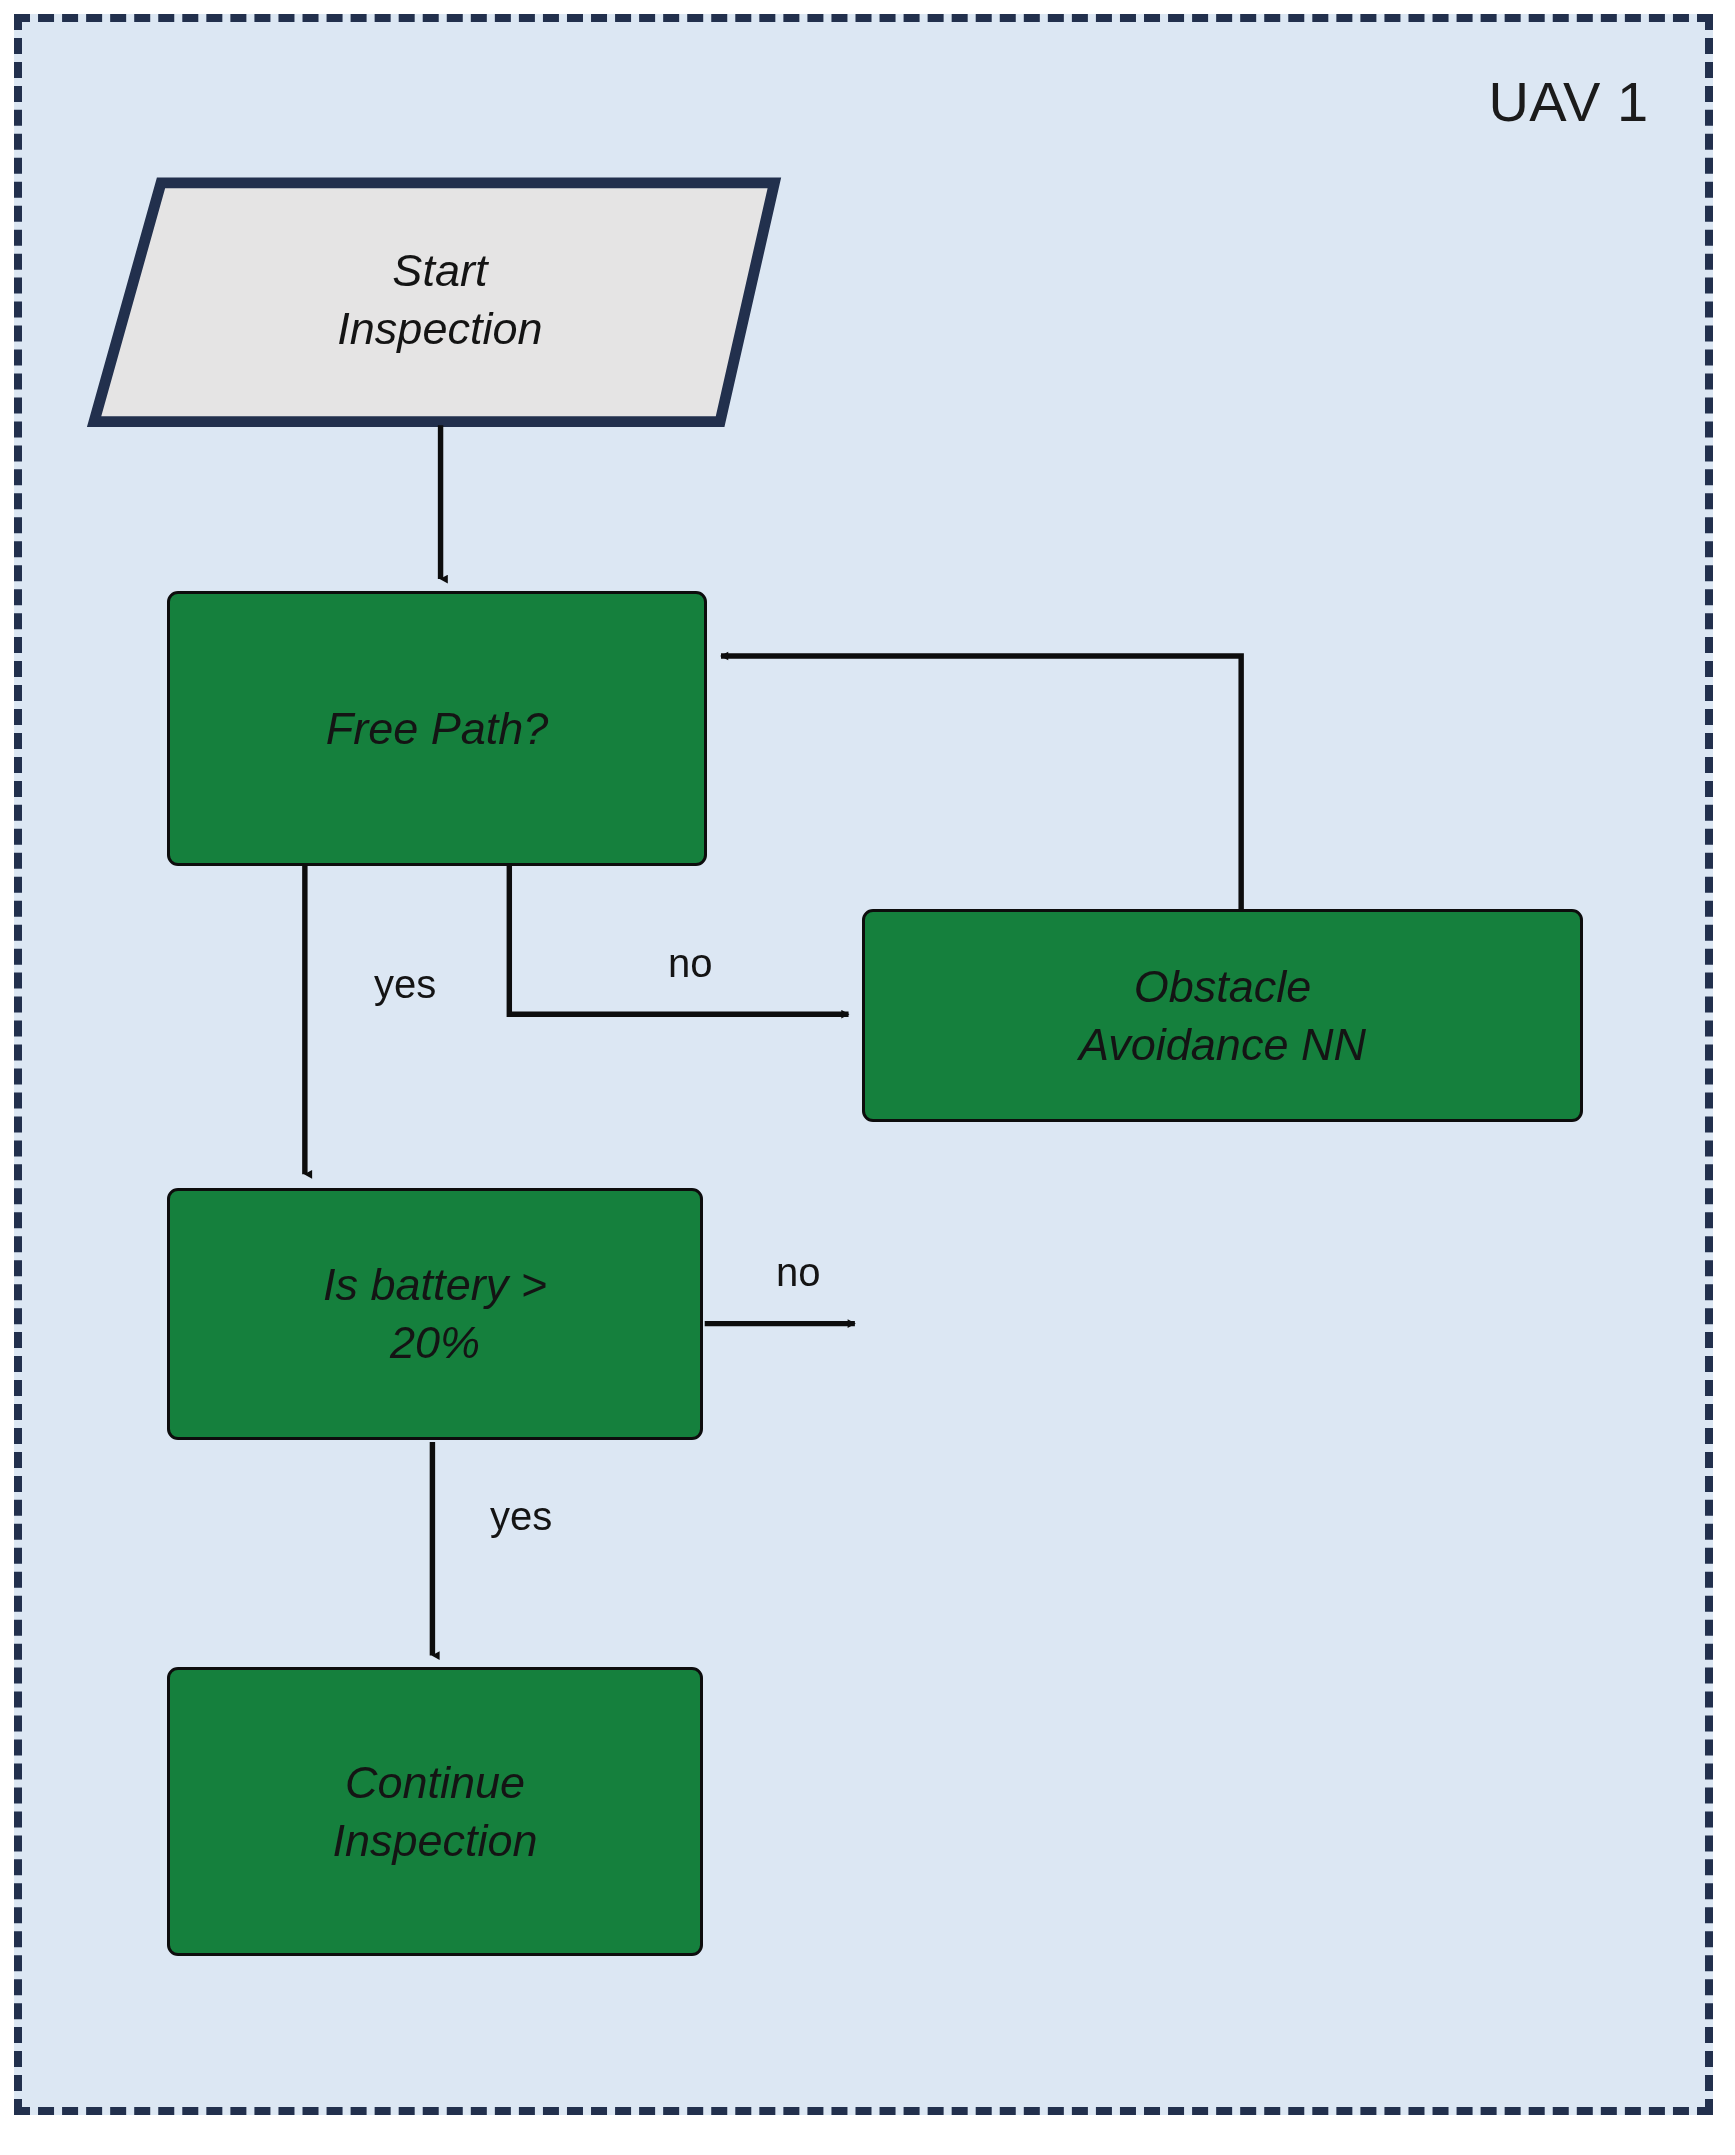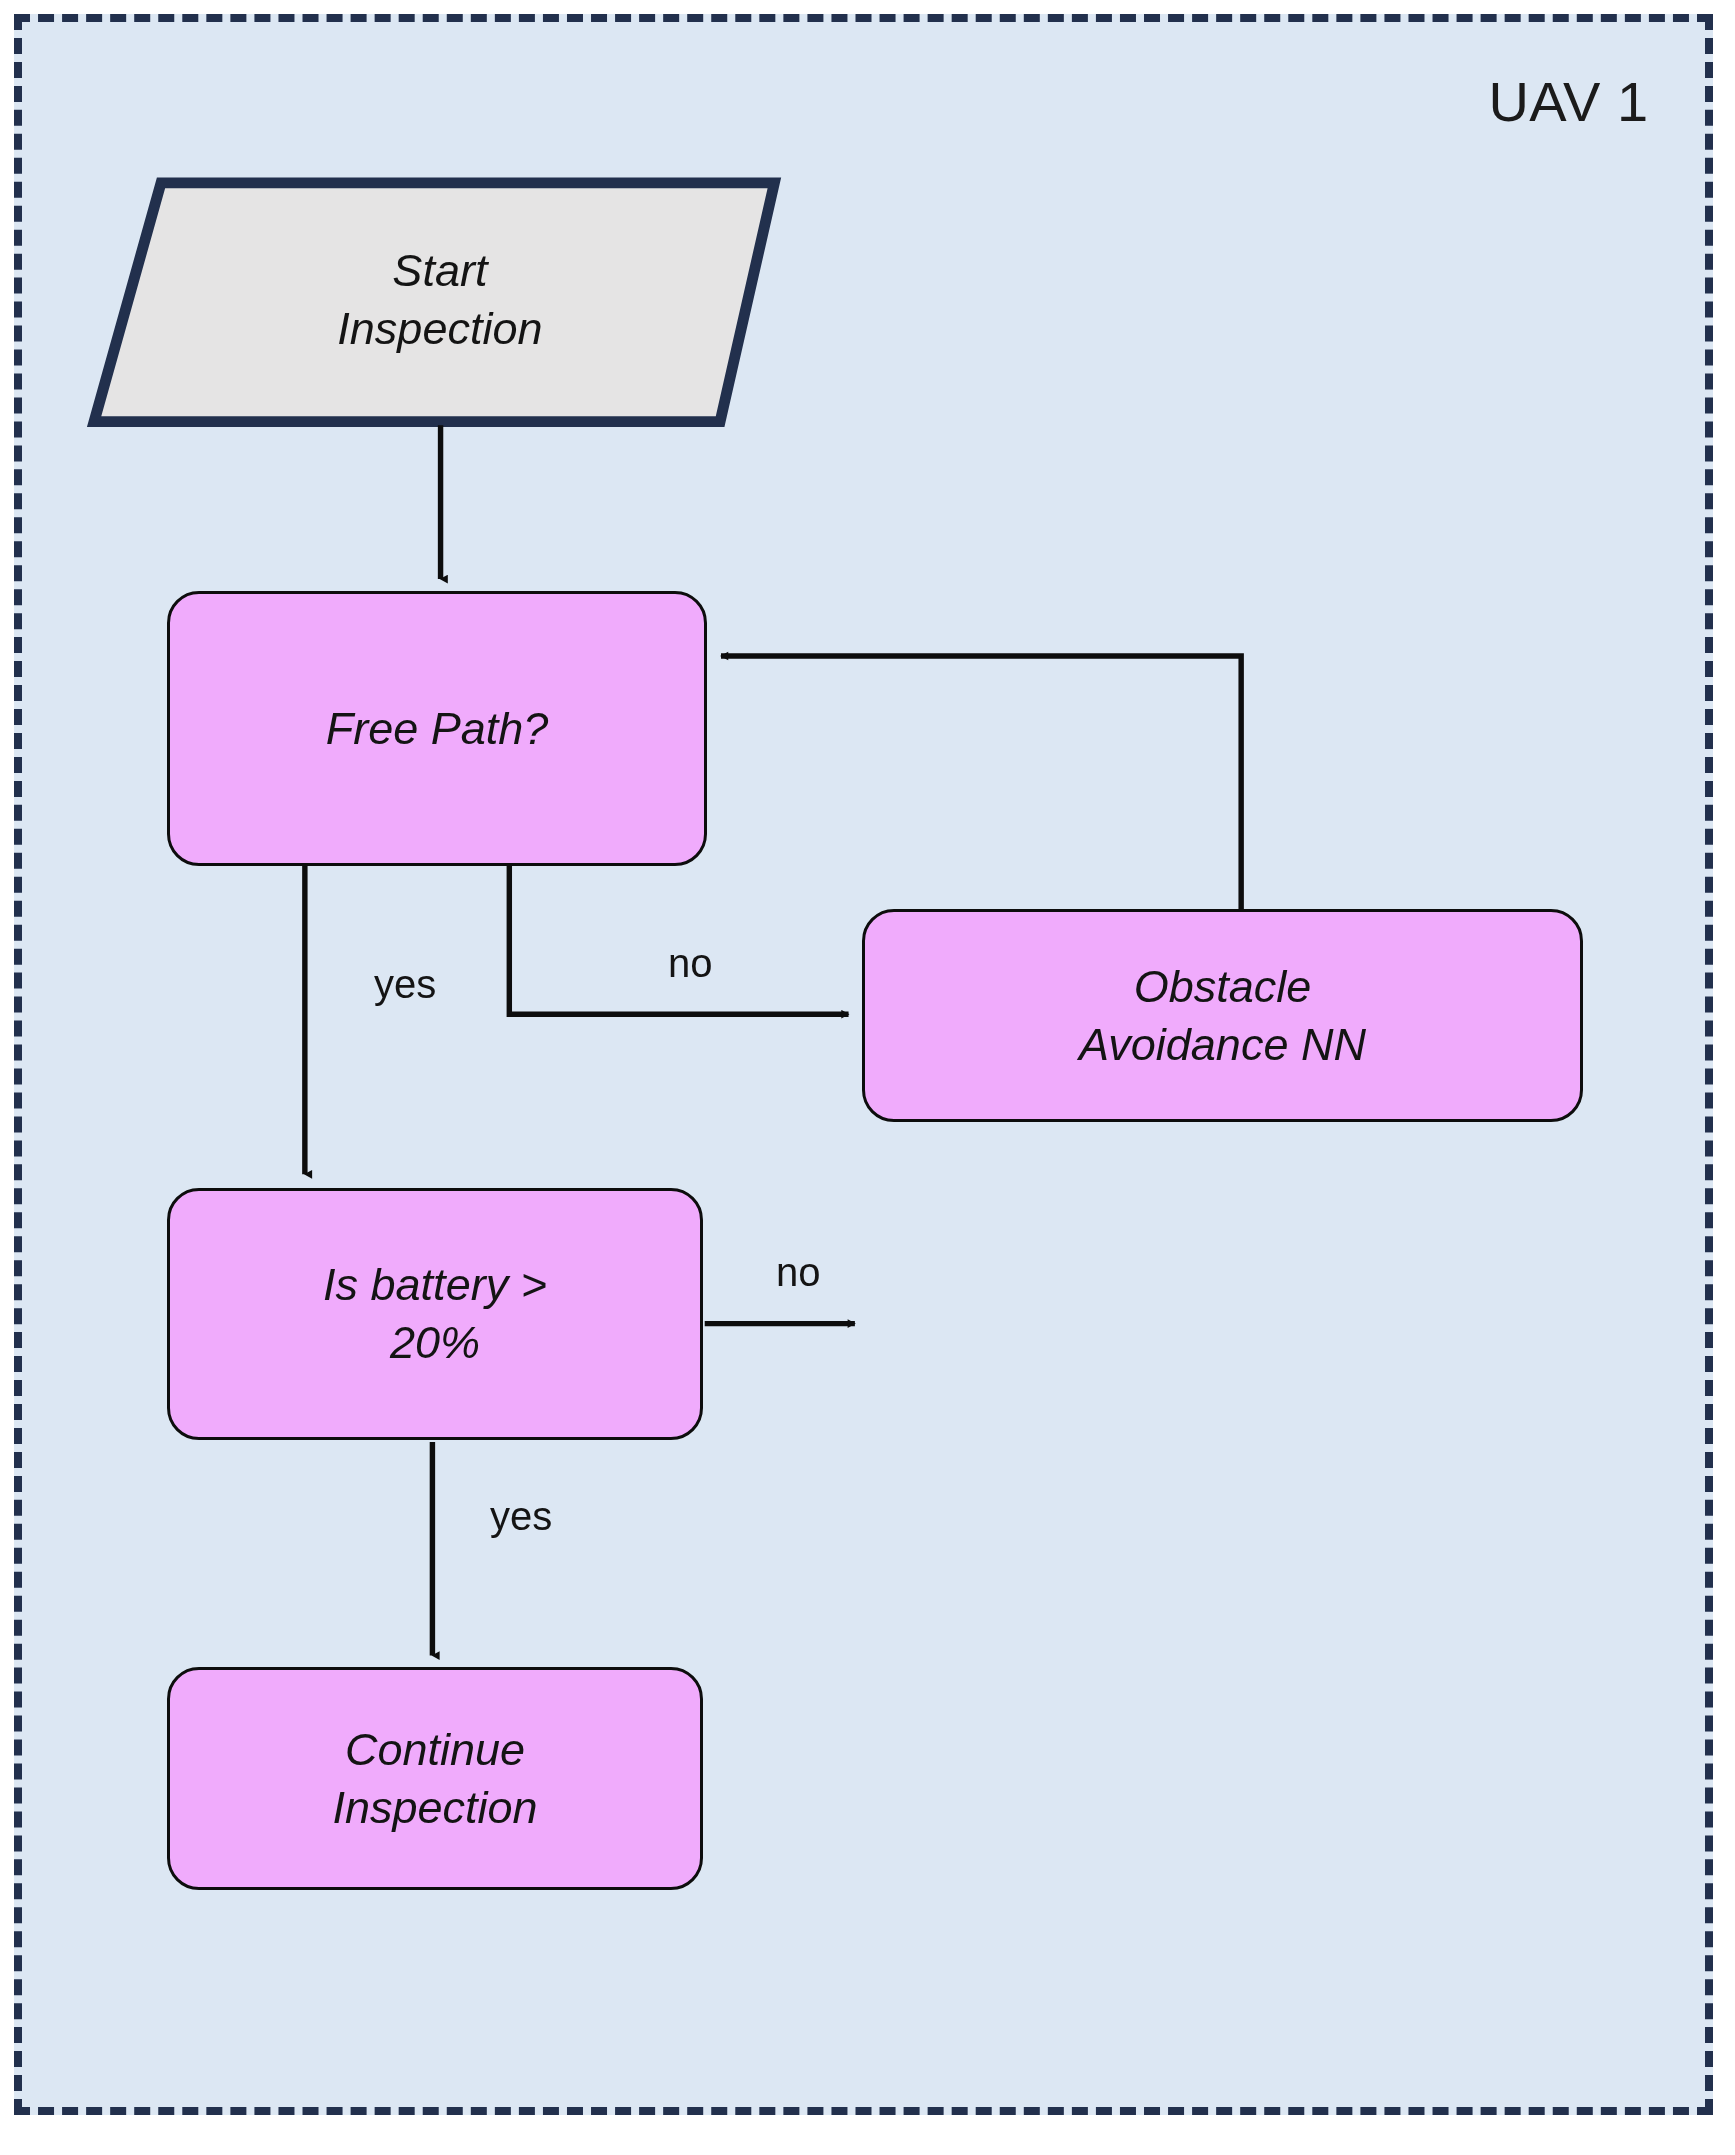--- a/index.html
+++ b/index.html
@@ -48,23 +48,23 @@
     box-sizing: border-box;
     display: flex;
     align-items: center;
     justify-content: center;
     text-align: center;
     color: #141414;
     line-height: 1.28;
     font-style: italic;
   }
   .node-rounded {
-    background: #f0abfc;
+    background: #15803d;
     border: 3.6px solid #0d0d0d;
-    border-radius: 32px;
+    border-radius: 11px;
   }
   .node-label {
     display: block;
     width: 100%;
     padding: 0 12.7px;
     box-sizing: border-box;
   }
   #node-start {
     left: 90px;
     top: 177px;
@@ -102,21 +102,21 @@
     left: 868px;
     top: 1204px;
     width: 715px;
     height: 218px;
     font-size: 45px;
   }
   #node-continue {
     left: 167px;
     top: 1667px;
     width: 536px;
-    height: 223px;
+    height: 289px;
     font-size: 45px;
   }
   .edge-label {
     position: absolute;
     font-size: 40px;
     color: #141414;
     white-space: nowrap;
     margin-left: 47px;
   }
   #lbl-free-yes { left: 327px; top: 962px; }

